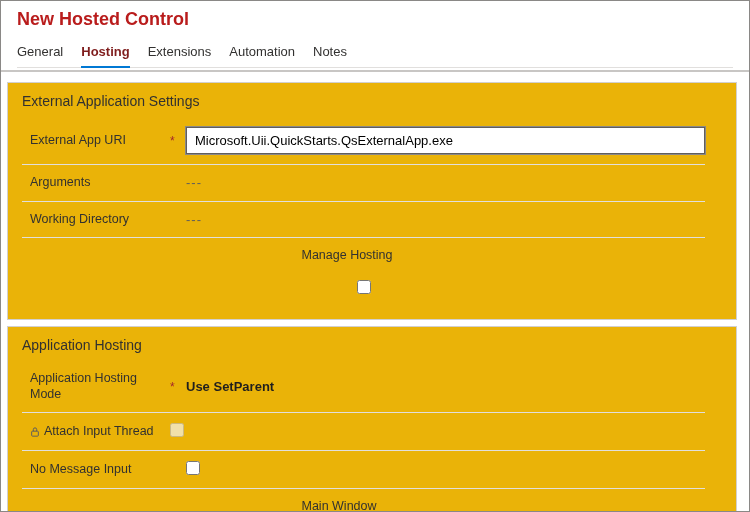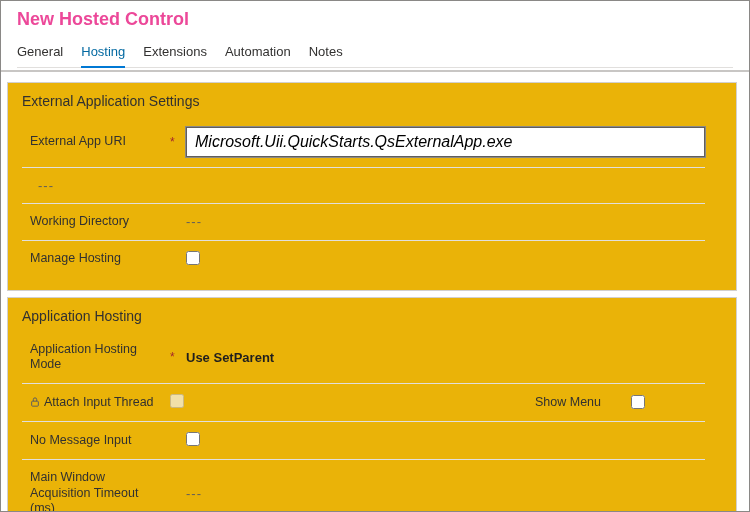--- a/index.html
+++ b/index.html
@@ -12,38 +12,38 @@
     height: 512px;
     border: 1px solid #8a8886;
     overflow: hidden;
   }
   .header {
     padding: 8px 16px 0 16px;
   }
   .page-title {
     font-size: 18px;
     font-weight: 600;
-    color: #ec4899;
+    color: #b91c1c;
     margin-bottom: 8px;
   }
   .tabs {
     display: flex;
     gap: 18px;
     border-bottom: 1px solid #e1dfdd;
   }
   .tab {
     padding: 6px 0 8px 0;
     font-size: 13px;
     color: #323130;
     cursor: pointer;
     position: relative;
   }
   .tab.active {
-    color: #0369a1;
-    font-weight: 400;
+    color: #7f1d1d;
+    font-weight: 700;
   }
   .tab.active::after {
     content: "";
     position: absolute;
     left: 0; right: 0; bottom: -1px;
     height: 2px;
     background: #0078d4;
   }
   .scroll-area {
     height: calc(512px - 70px);
@@ -65,21 +65,21 @@
     font-weight: 400;
     margin-bottom: 8px;
   }
   .field-row {
     display: flex;
     align-items: center;
     gap: 8px;
     border-bottom: 1px solid #e1dfdd;
     padding: 10px 0;
   }
-  .field-row:last-child { border-bottom: none; }
+  .field-row:last-child { border-bottom: none; flex-direction: column; }
   .field-label {
     width: 140px;
     flex-shrink: 0;
     font-size: 12.5px;
     color: #323130;
     display: flex;
     align-items: center;
     gap: 4px;
     padding-left: 8px;
     line-height: 1.25;
@@ -99,25 +99,24 @@
     flex: 1;
     font-size: 13px;
     color: #323130;
   }
   .dash { color: #605e5c; letter-spacing: 1px; }
   .bold { font-weight: 600; color: #201f1e; }
   .text-input {
     width: 100%;
     border: 1px solid #605e5c;
     padding: 5px 8px;
-    font-size: 16px;
+    font-size: 13px;
     font-family: inherit;
     outline: none;
     box-shadow: 0 0 0 1px #8a8886;
-    font-style: italic;
   }
   .checkbox {
     width: 14px;
     height: 14px;
     margin: 0;
   }
   .dual-row {
     display: flex;
     align-items: center;
     border-bottom: 1px solid #e1dfdd;
@@ -157,20 +156,21 @@
 
     <div class="field-row">
       <div class="field-label">External App URI</div>
       <span class="req">*</span>
       <div class="field-value">
         <input type="text" class="text-input" value="Microsoft.Uii.QuickStarts.QsExternalApp.exe" style="">
       </div>
     </div>
 
     <div class="field-row">
+      <div class="field-label">Arguments</div>
       <span class="req"></span>
       <div class="field-value dash">---</div>
     </div>
 
     <div class="field-row">
       <div class="field-label">Working Directory</div>
       <span class="req"></span>
       <div class="field-value dash">---</div>
     </div>
 
@@ -201,24 +201,20 @@
               <path d="M4 6 V4 a2 2 0 0 1 4 0 V6"></path>
             </svg>
           </span>
           <span>Attach Input Thread</span>
         </div>
         <span class="req"></span>
         <div class="field-value">
           <input type="checkbox" class="checkbox" disabled="" style="">
         </div>
       </div>
-      <div class="dual-right">
-        <span class="r-label">Show Menu</span>
-        <input type="checkbox" class="checkbox" style="">
-      </div>
     </div>
 
     <div class="field-row">
       <div class="field-label">No Message Input</div>
       <span class="req"></span>
       <div class="field-value">
         <input type="checkbox" class="checkbox" style="">
       </div>
     </div>
 

